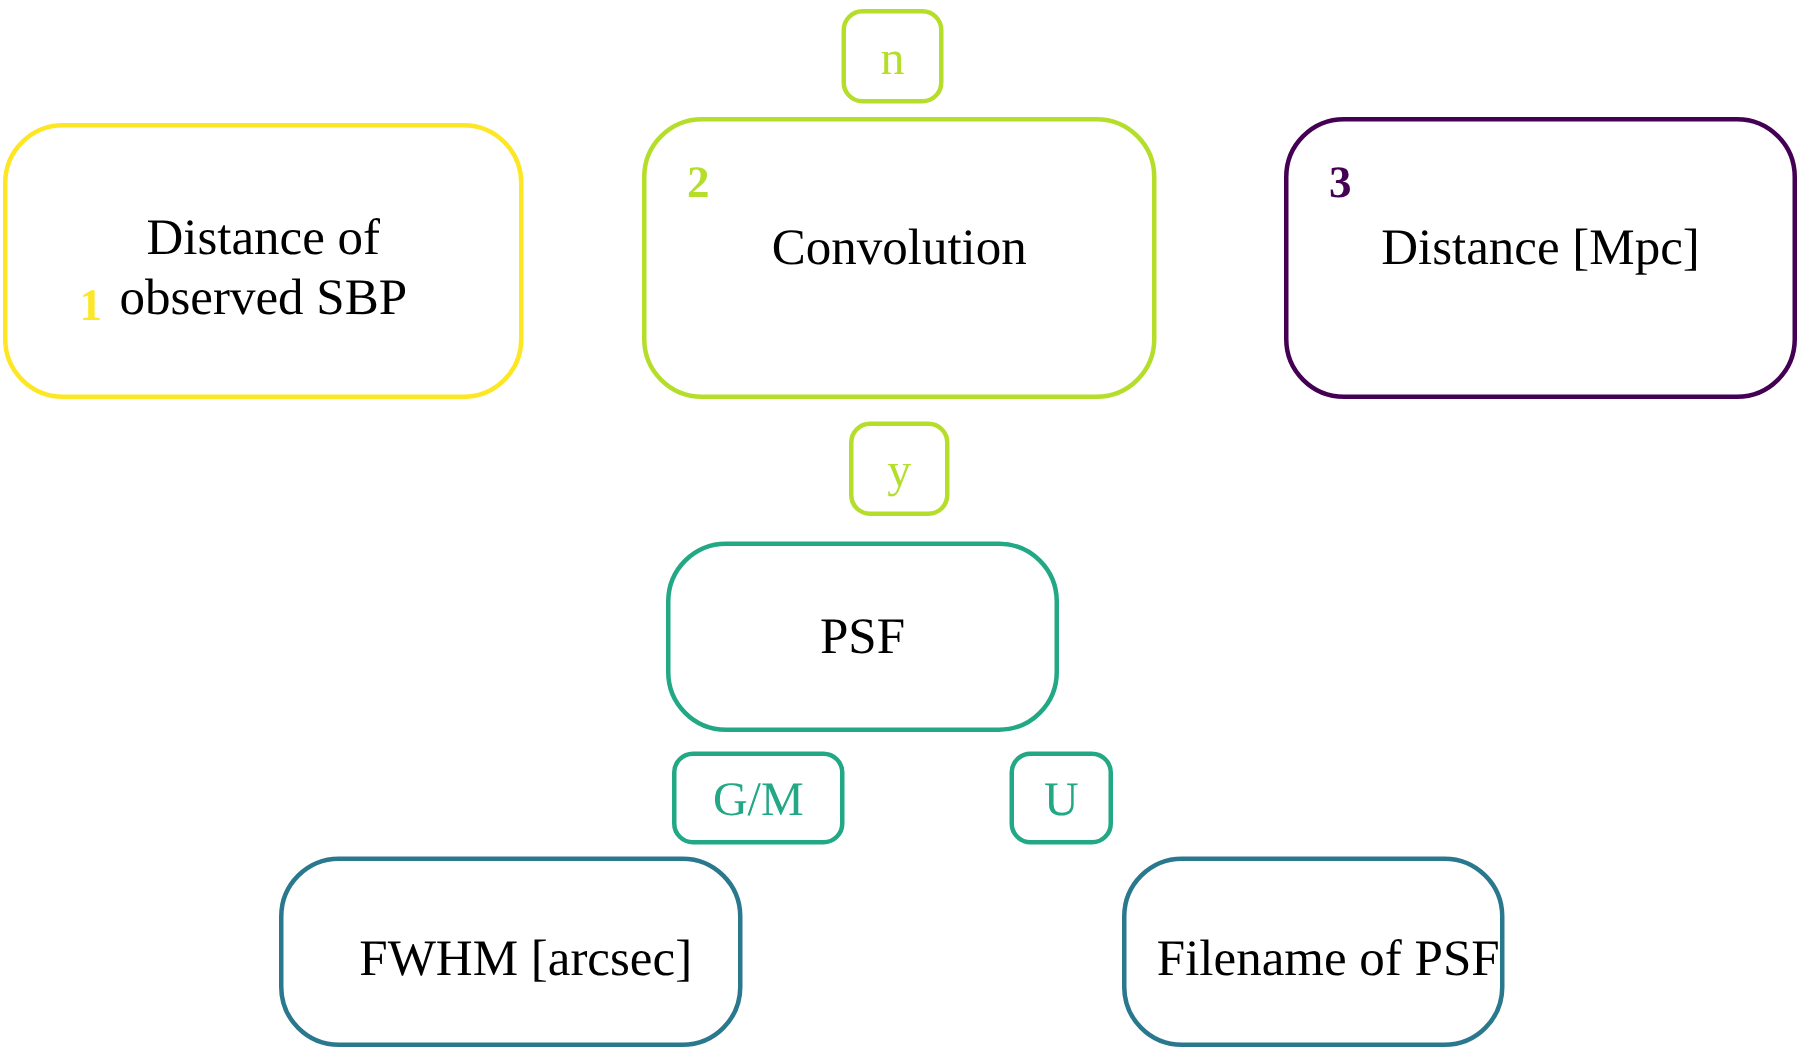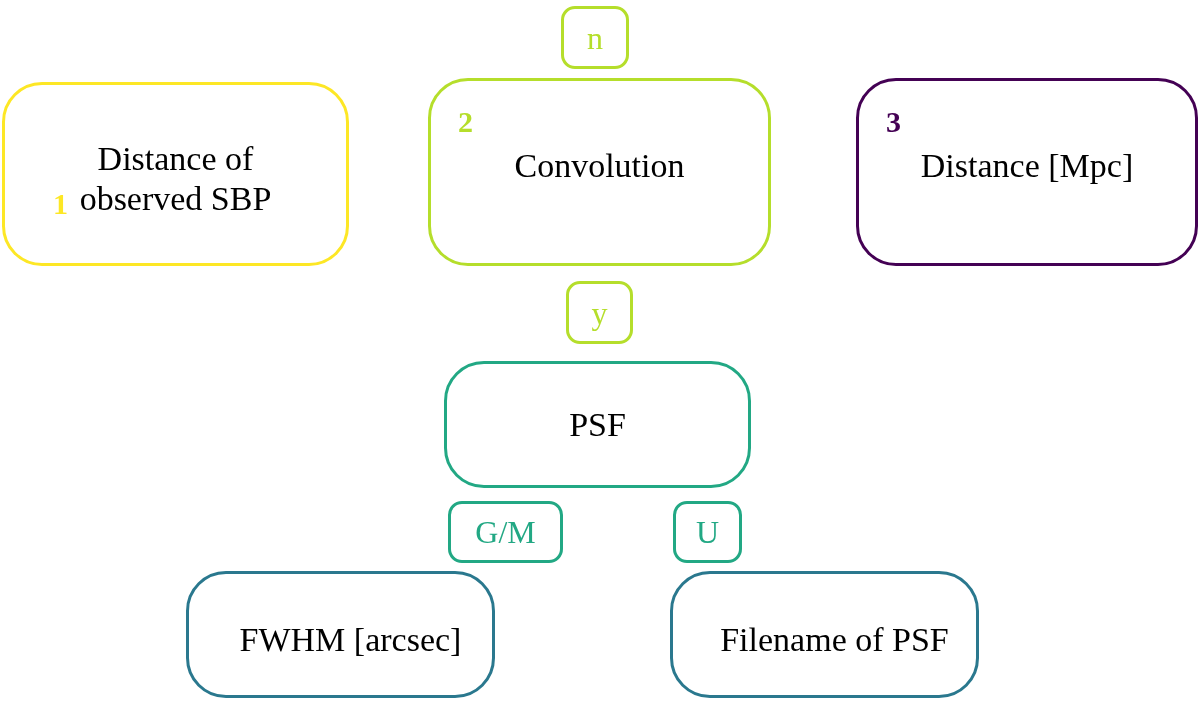--- a/index.html
+++ b/index.html
@@ -19,26 +19,26 @@
   #box1 .label { margin-top: 10px; }
 
   #box2 { left: 428px; top: 78px; width: 343px; height: 188px; }
   #box2 .label { margin-top: -12px; }
 
   #box3 { left: 856px; top: 78px; width: 342px; height: 188px; }
   #box3 .label { margin-top: -12px; }
 
   #tag-n { left: 561px; top: 6px; width: 68px; height: 63px; }
   #tag-y { left: 566px; top: 281px; width: 67px; height: 63px; }
-  #psf { left: 444px; top: 361px; width: 307px; height: 127px; }
+  #psf { left: 444px; top: 361px; width: 262px; height: 127px; }
   #tag-gm { left: 448px; top: 501px; width: 115px; height: 62px; }
   #tag-u { left: 673px; top: 501px; width: 69px; height: 62px; }
   #fwhm { left: 155px; top: 571px; width: 309px; height: 127px; margin-left: 31px; }
   #fwhm .label { margin-left: 20px; margin-top: 10px; }
-  #psffile { left: 670px; top: 571px; width: 309px; height: 127px; justify-content: center; }
+  #psffile { left: 748px; top: 571px; width: 255px; height: 127px; justify-content: center; }
   #psffile .label { margin-left: 20px; margin-top: 10px; }
 </style>
 </head>
 <body>
 
 <div id="box1" class="box big" style="border-color:#fde725;">
   <span class="num" style="color:#fde725;">1</span>
   <div class="label">
     <div>Distance of</div>
     <div>observed SBP</div>

